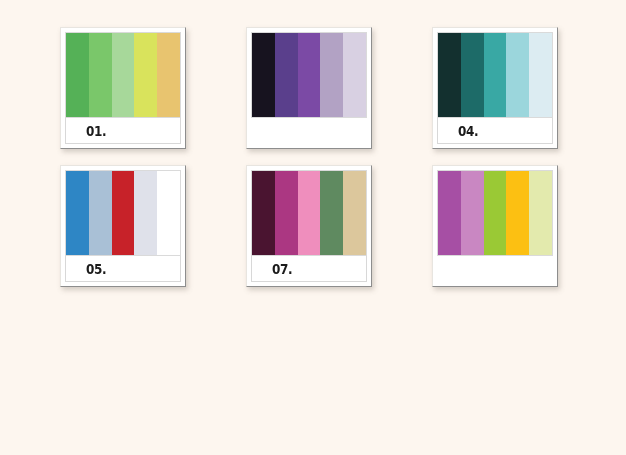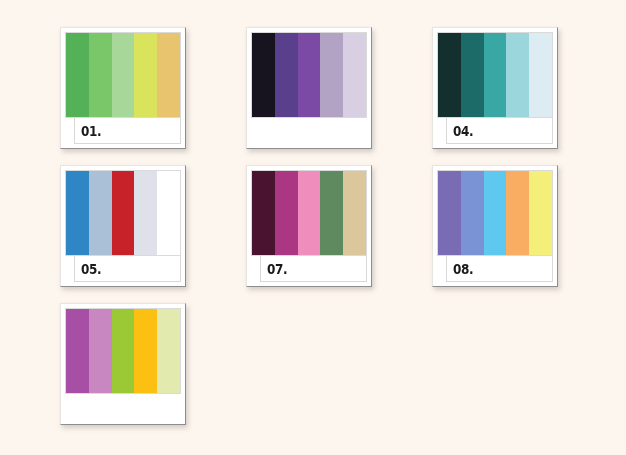--- a/index.html
+++ b/index.html
@@ -71,22 +71,21 @@
 
   .swatch-label-bar {
     position: relative;
     flex: 1 1 auto;
     background: #ffffff;
     border: 1px solid #d8d8d8;
     border-top: none;
     box-sizing: border-box;
     display: flex;
     align-items: center;
-    padding-left: 6px;
-    margin-left: 9px;
+    padding-left: 20px;
   }
 
   .swatch-label {
     font-family: "DejaVu Sans", sans-serif;
     font-size: 14px;
     font-weight: bold;
     color: #1b1b1b;
     letter-spacing: -0.5px;
     line-height: 1;
     transform: scaleX(0.86);
@@ -151,32 +150,20 @@
           <div class="swatch-band" style="background-color: rgb(239, 142, 189);"></div>
           <div class="swatch-band" style="background-color: rgb(95, 138, 96);"></div>
           <div class="swatch-band" style="background-color: rgb(220, 199, 156);"></div>
         </div>
         <div class="swatch-label-bar">
           <span class="swatch-label">07.</span>
         </div>
       </div>
       <div class="swatch-card">
         <div class="swatch-strip">
-          <div class="swatch-band" style="background-color: rgb(122, 107, 181);"></div>
-          <div class="swatch-band" style="background-color: rgb(122, 147, 212);"></div>
-          <div class="swatch-band" style="background-color: rgb(95, 200, 239);"></div>
-          <div class="swatch-band" style="background-color: rgb(249, 173, 98);"></div>
-          <div class="swatch-band" style="background-color: rgb(243, 239, 121);"></div>
-        </div>
-        <div class="swatch-label-bar">
-          <span class="swatch-label">08.</span>
-        </div>
-      </div>
-      <div class="swatch-card">
-        <div class="swatch-strip">
           <div class="swatch-band" style="background-color: rgb(166, 79, 164);"></div>
           <div class="swatch-band" style="background-color: rgb(201, 135, 194);"></div>
           <div class="swatch-band" style="background-color: rgb(154, 201, 53);"></div>
           <div class="swatch-band" style="background-color: rgb(252, 192, 18);"></div>
           <div class="swatch-band" style="background-color: rgb(227, 234, 173);"></div>
         </div>
       </div>
     </div>
 </div>
 

